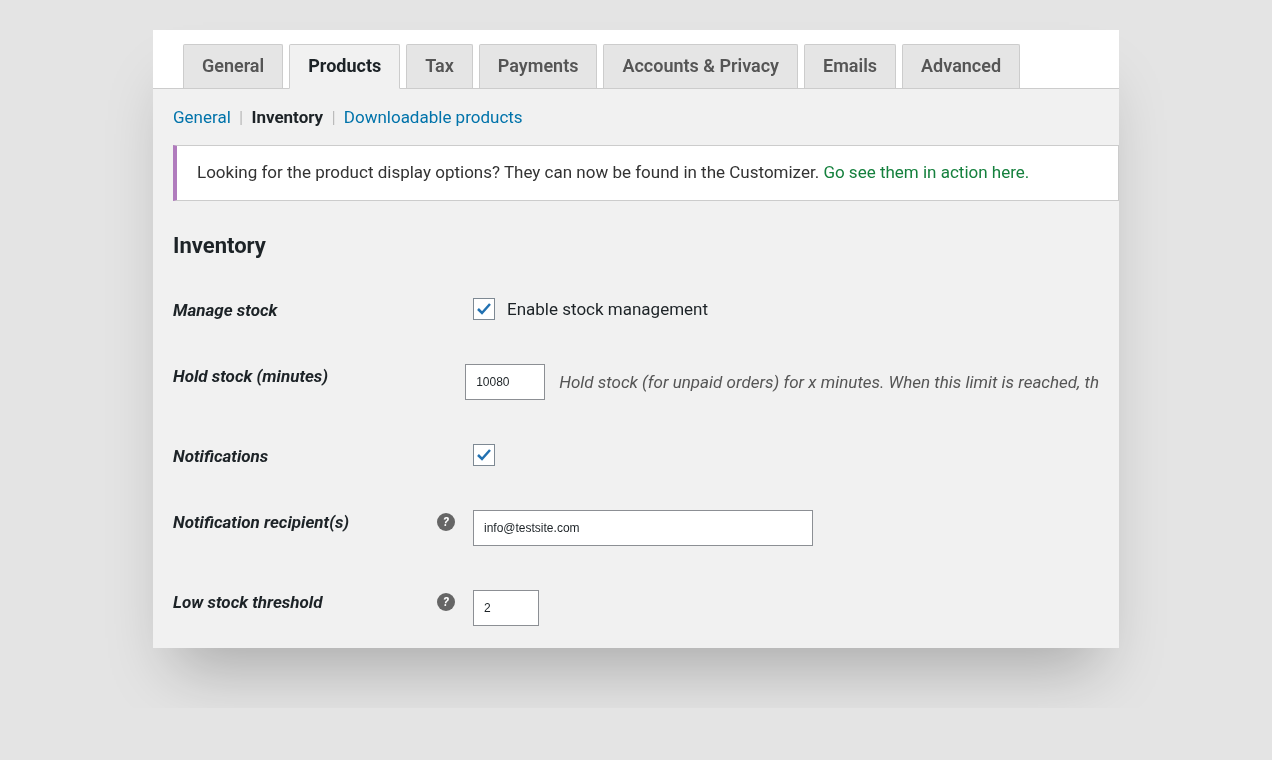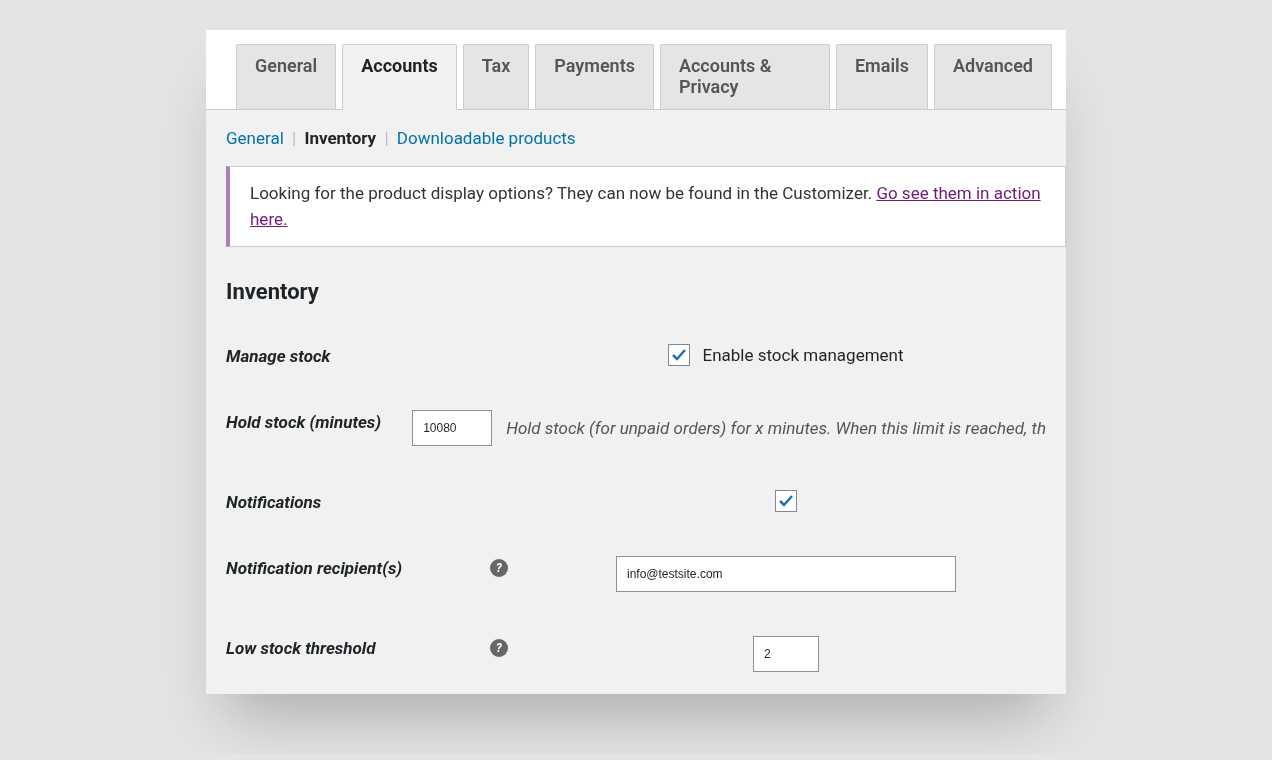--- a/index.html
+++ b/index.html
@@ -7,21 +7,21 @@
       margin: 0;
       padding: 0;
     }
     body {
       font-family: -apple-system, BlinkMacSystemFont, "Segoe UI", Roboto, Helvetica, Arial, sans-serif;
       background: #e4e4e4;
       padding: 30px 0 60px;
       color: #23282d;
     }
     .panel {
-      width: 860px;
+      width: 966px;
       margin: 0 auto;
       background: #f1f1f1;
       box-shadow: 0 40px 60px -20px rgba(0,0,0,0.25);
       overflow: hidden;
     }
     .tabs {
       display: flex;
       background: #fff;
       padding: 14px 14px 0 30px;
       gap: 6px;
@@ -67,22 +67,21 @@
       margin: 0 0 24px 20px;
       background: #fff;
       border: 1px solid #ccc;
       border-left: 4px solid #b07bbd;
       padding: 14px 20px;
       font-size: 17px;
       line-height: 1.5;
       color: #333;
     }
     .notice a {
-      color: #701a75;
-      text-decoration: underline;
+      color: #15803d;
       cursor: pointer;
     }
     .section-title {
       font-size: 22px;
       font-weight: 700;
       padding: 8px 20px 18px;
       color: #1d2327;
     }
     .form-row {
       display: flex;
@@ -98,21 +97,20 @@
       display: flex;
       align-items: center;
       gap: 10px;
       font-style: italic;
     }
     .form-field {
       flex: 1;
       display: flex;
       flex-direction: column;
       gap: 18px;
-      align-items: center;
     }
     .checkbox-row {
       display: flex;
       align-items: center;
       gap: 12px;
     }
     .checkbox {
       width: 22px;
       height: 22px;
       border: 1px solid #7e8993;
@@ -177,21 +175,21 @@
       margin-right: 18px;
     }
   </style>
 </head>
 <body>
 
 <div class="panel">
 
   <div class="tabs">
     <div class="tab">General</div>
-    <div class="tab active">Accounts</div>
+    <div class="tab active">Products</div>
     <div class="tab">Tax</div>
     <div class="tab">Payments</div>
     <div class="tab">Accounts &amp; Privacy</div>
     <div class="tab">Emails</div>
     <div class="tab">Advanced</div>
   </div>
 
   <div class="subnav">
     <a>General</a>
     <span class="sep">|</span>

